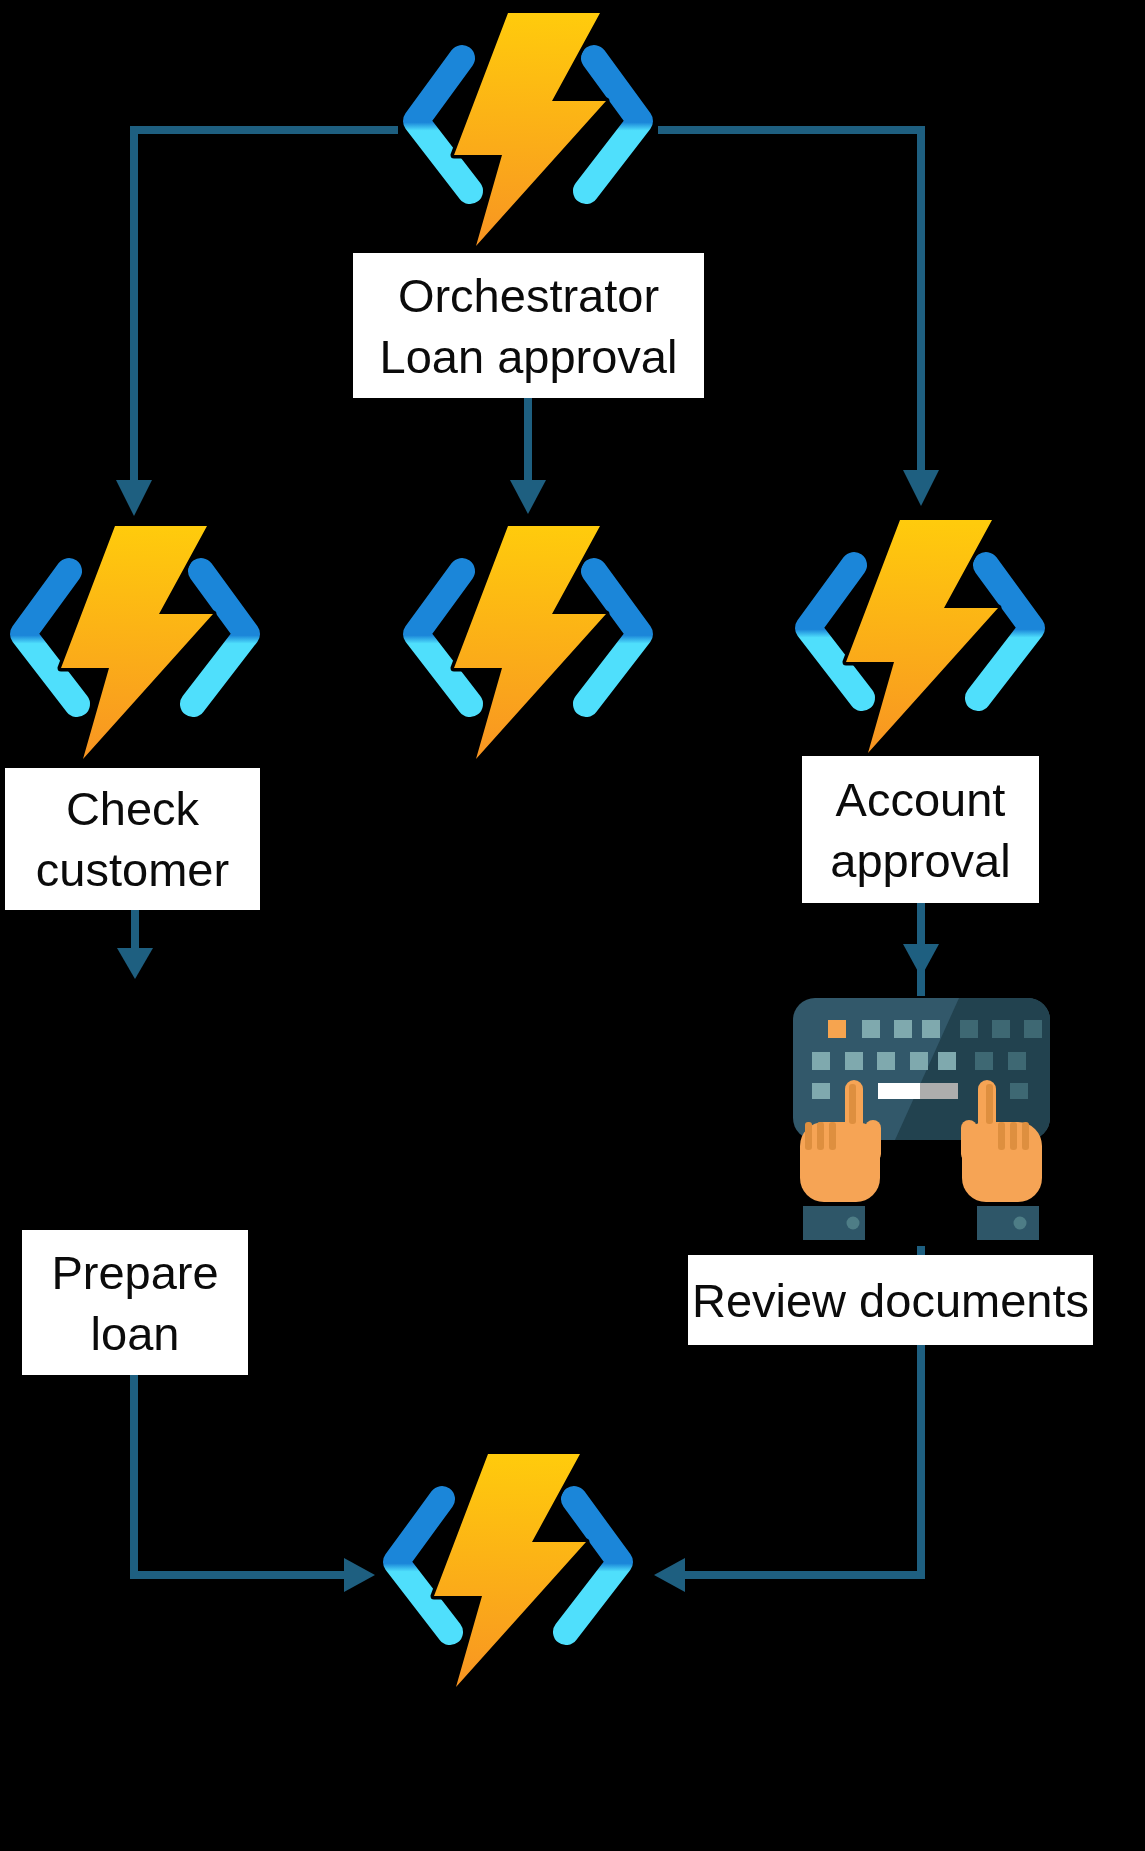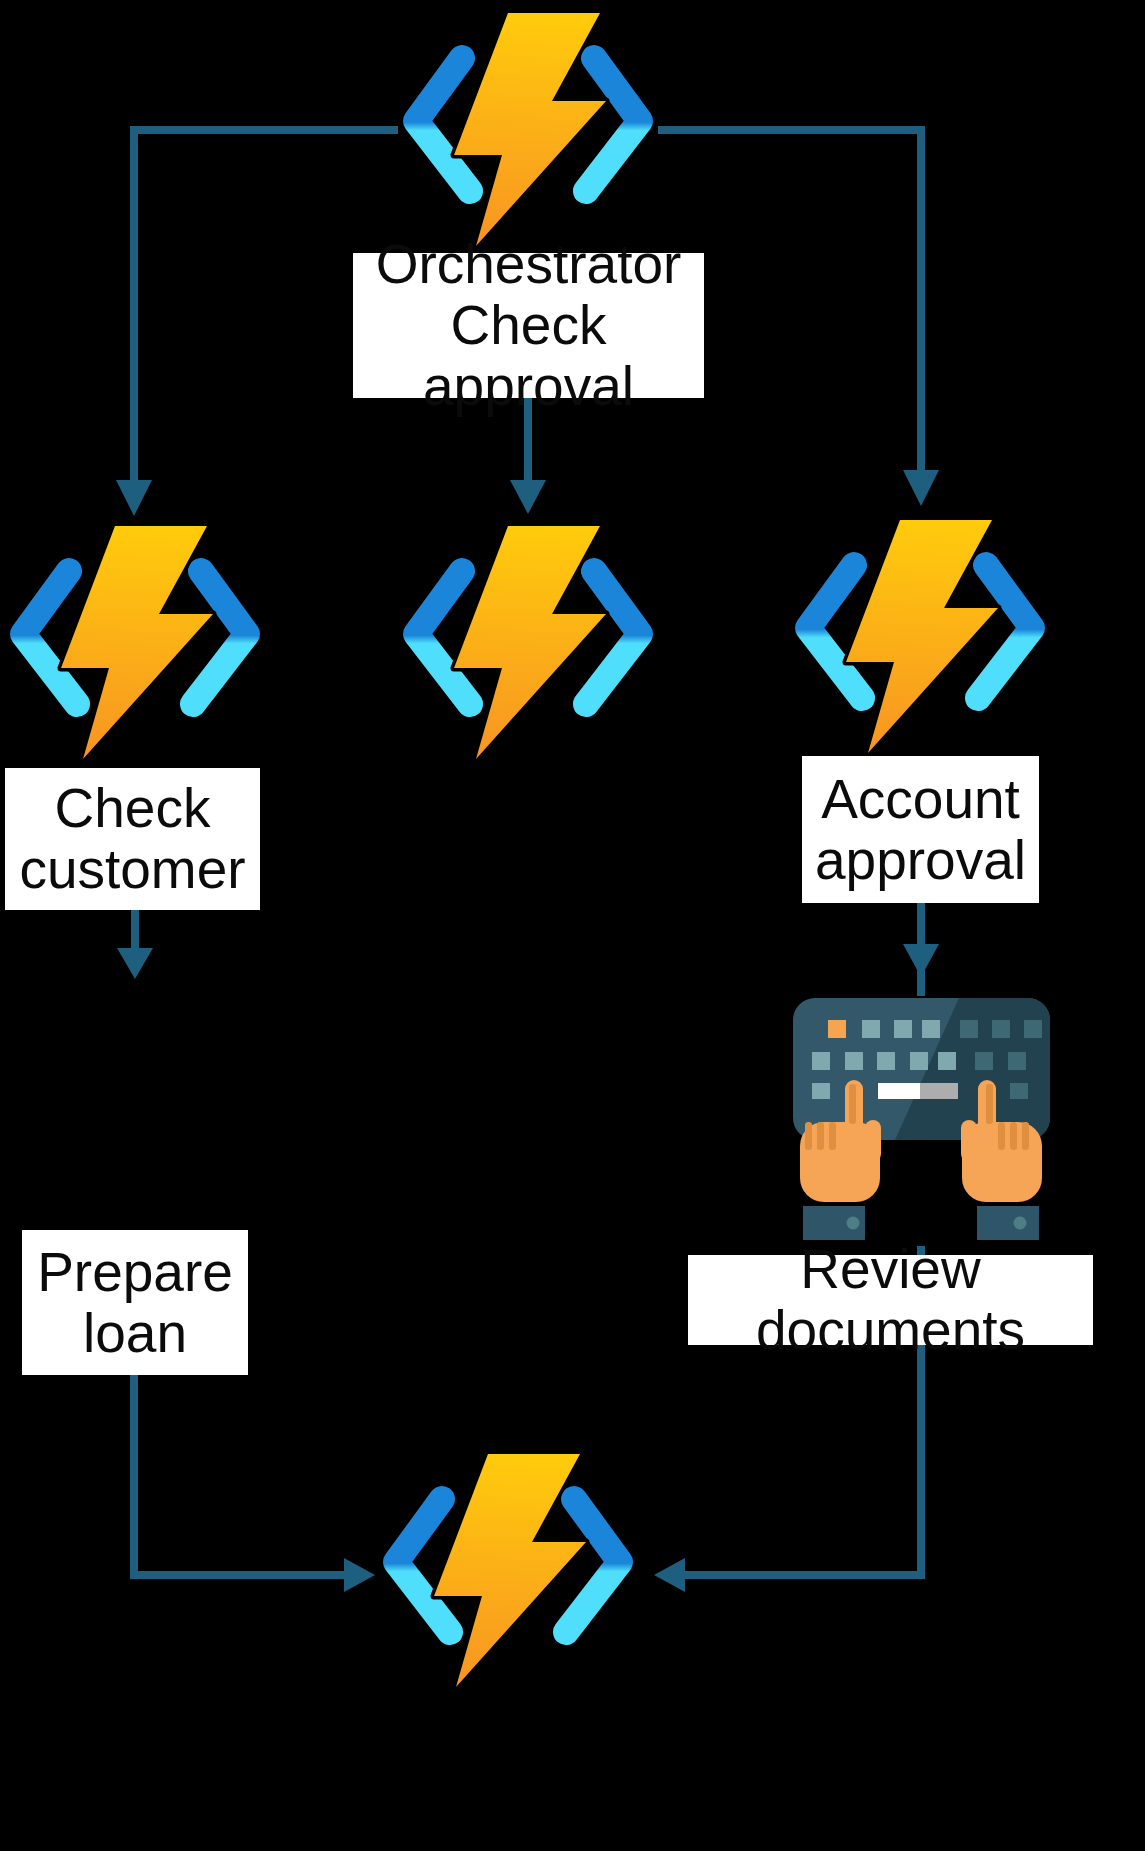--- a/index.html
+++ b/index.html
@@ -8,21 +8,21 @@
     background:var(--background,#000);
     font-family:"Liberation Sans", sans-serif;
   }
   .connectors{position:absolute;left:0;top:0;}
   .connectors rect,.connectors polygon{fill:var(--connector,#1E5F80);}
   .az-icon{position:absolute;width:260px;height:235px;background:var(--background,#000);}
   .kb-icon{position:absolute;width:260px;height:250px;background:var(--background,#000);}
   .box{
     position:absolute;background:var(--box-bg,#fff);color:var(--box-text,#0B0B0B);
     display:flex;flex-direction:column;justify-content:center;align-items:center;
-    text-align:center;font-size:55px;line-height:61px;font-weight:400;
+    text-align:center;font-size:47px;line-height:61px;font-weight:400;
   }
   .box .ln{display:block;}
   
   #icon-orchestrator{left:398px;top:13px;}
   #icon-check{left:5px;top:526px;}
   #icon-middle{left:398px;top:526px;}
   #icon-account{left:790px;top:520px;}
   #icon-bottom{left:378px;top:1454px;}
   #icon-keyboard{left:791px;top:996px;}
   #box-orchestrator{left:353px;top:253px;width:351px;height:145px;}
@@ -165,21 +165,21 @@
         <rect x="231" y="126" width="7" height="28" rx="3" style="fill:var(--hand-stripe,#DE8F3F)"></rect>
         <rect x="195" y="88" width="7" height="40" rx="3" style="fill:var(--hand-stripe,#DE8F3F)"></rect>
         <rect x="186" y="210" width="62" height="34" style="fill:var(--sleeve,#2E5668)"></rect>
         <circle cx="229" cy="227" r="6.5" style="fill:var(--sleeve-button,#4E7D86)"></circle>
       </g>
     </svg>
   </div>
 
   <div class="box" id="box-orchestrator">
     <span class="ln">Orchestrator</span>
-    <span class="ln">Check approval</span>
+    <span class="ln">Loan approval</span>
   </div>
   <div class="box" id="box-check">
     <span class="ln">Check</span>
     <span class="ln">customer</span>
   </div>
   <div class="box" id="box-account">
     <span class="ln">Account</span>
     <span class="ln">approval</span>
   </div>
   <div class="box" id="box-prepare">

